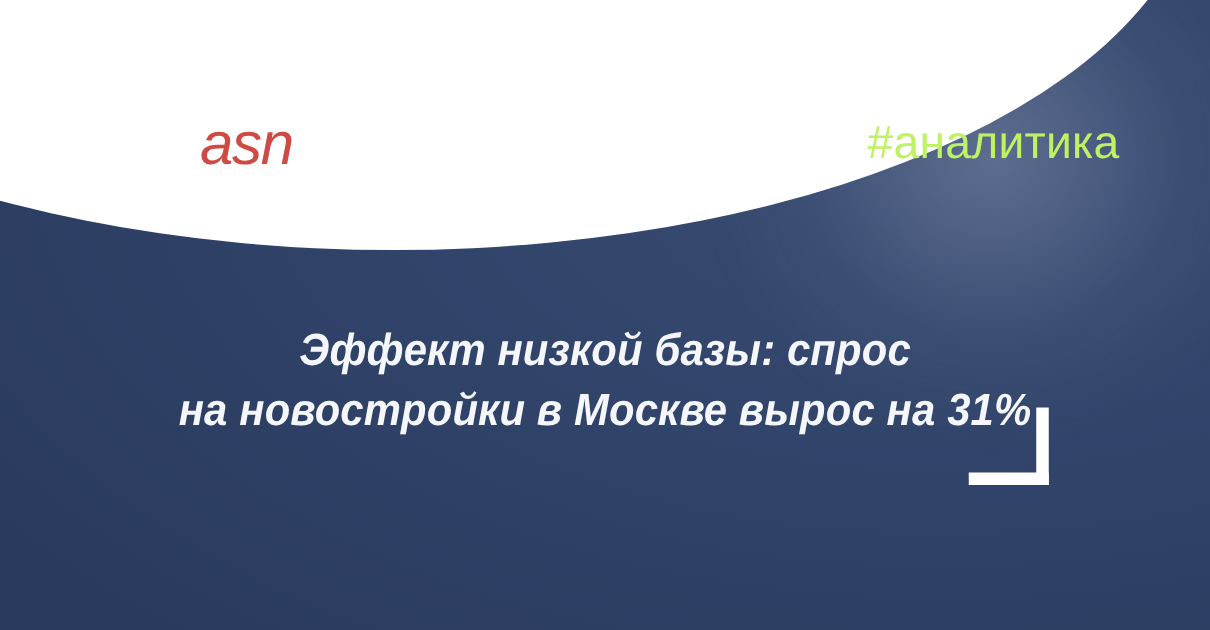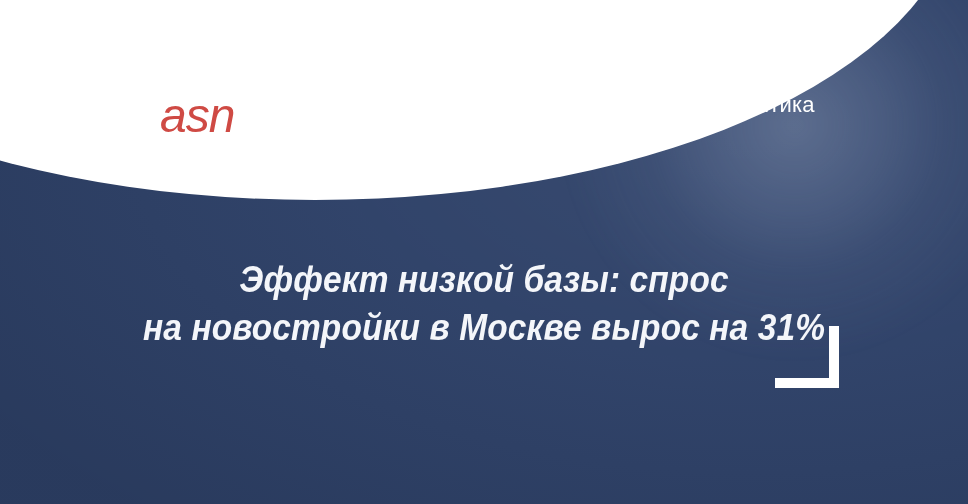--- a/index.html
+++ b/index.html
@@ -89,24 +89,24 @@
     margin-left: -4px;
     position: relative;
     top: -1px;
   }
 
   
   .hashtag {
     position: absolute;
     left: 694px;
     top: 92px;
-    font-size: 22px;
+    font-size: 37px;
     line-height: 1.2;
     font-weight: 400;
-    color: #ffffff;
+    color: #bef264;
     letter-spacing: 0.2px;
     white-space: nowrap;
   }
 
   
   .headline {
     position: absolute;
     left: 0;
     top: 256px;
     width: 968px;

